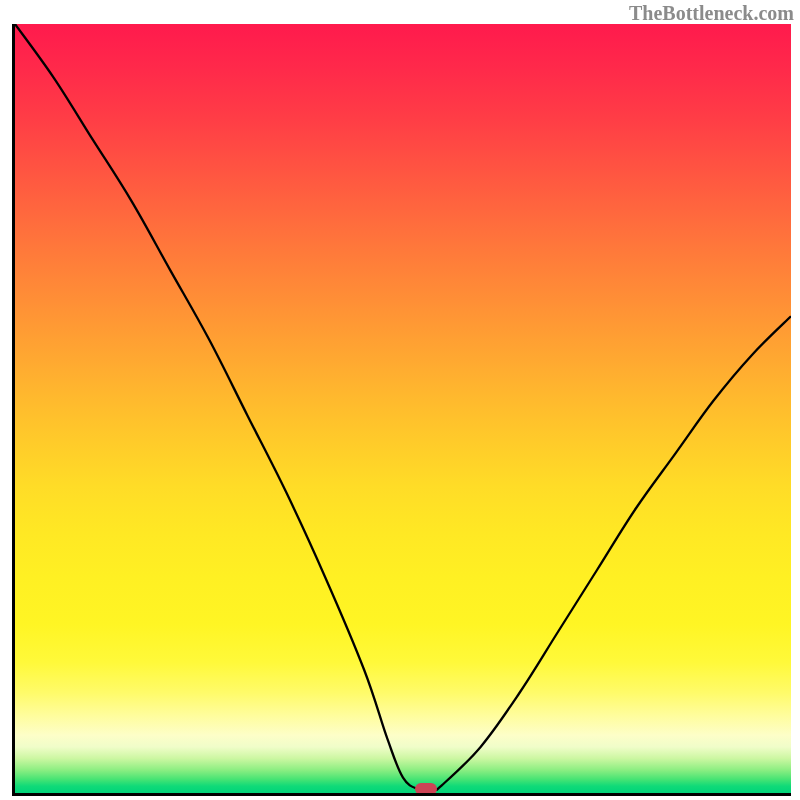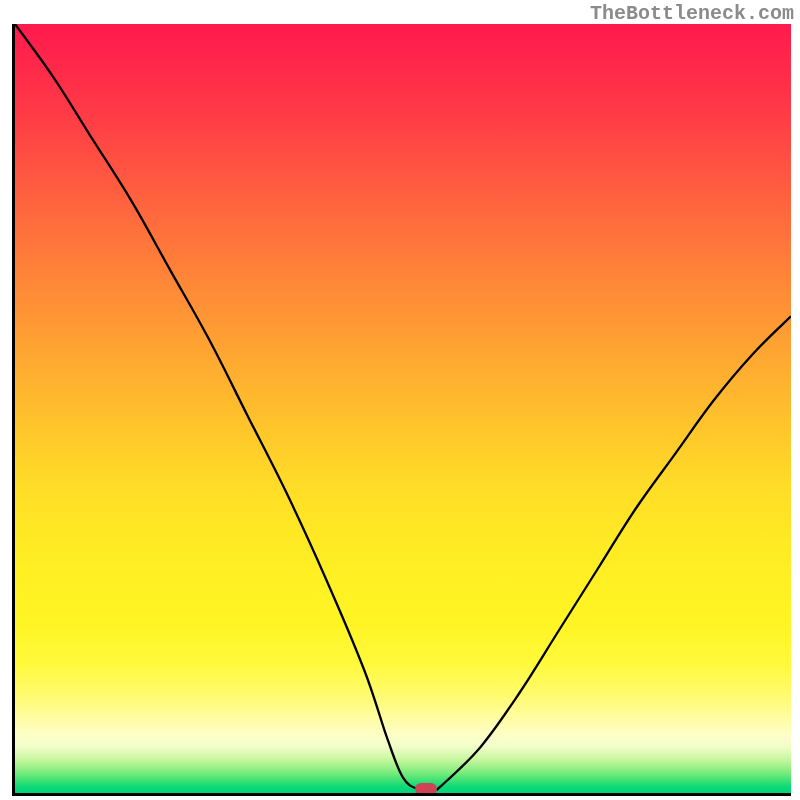--- a/index.html
+++ b/index.html
@@ -17,21 +17,21 @@
     height: 800px;
   }
   .attribution {
     position: absolute;
     top: 2px;
     right: 6px;
     font-size: 20px;
     font-weight: bold;
     color: #8b8b8b;
     z-index: 10;
-    font-family: Liberation Mono, monospace;
+    font-family: Liberation Serif, serif;
   }
   .plot-area {
     position: absolute;
     left: 12px;
     top: 24px;
     width: 776px;
     height: 769px;
     border-left: 3px solid #000;
     border-bottom: 3px solid #000;
     overflow: hidden;

